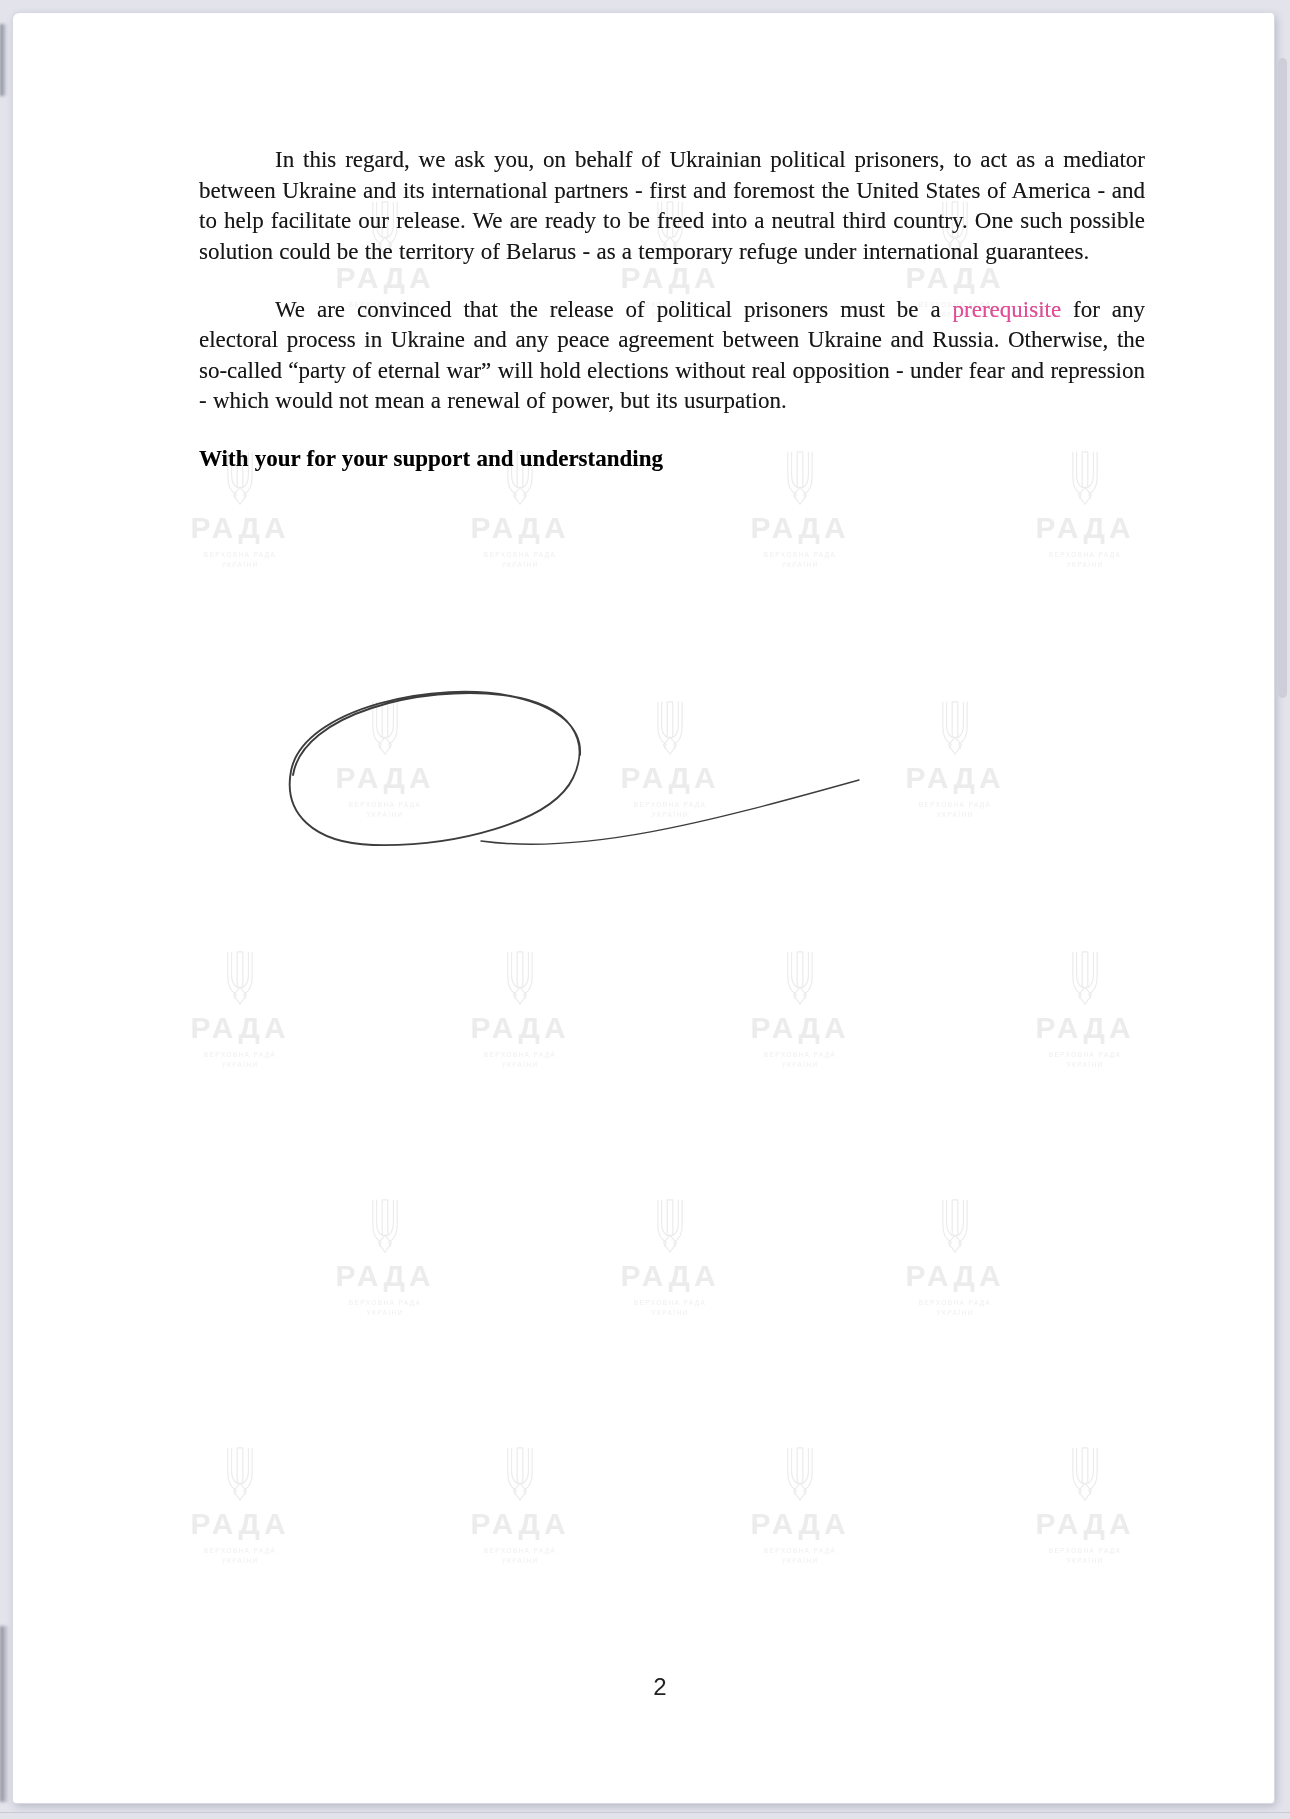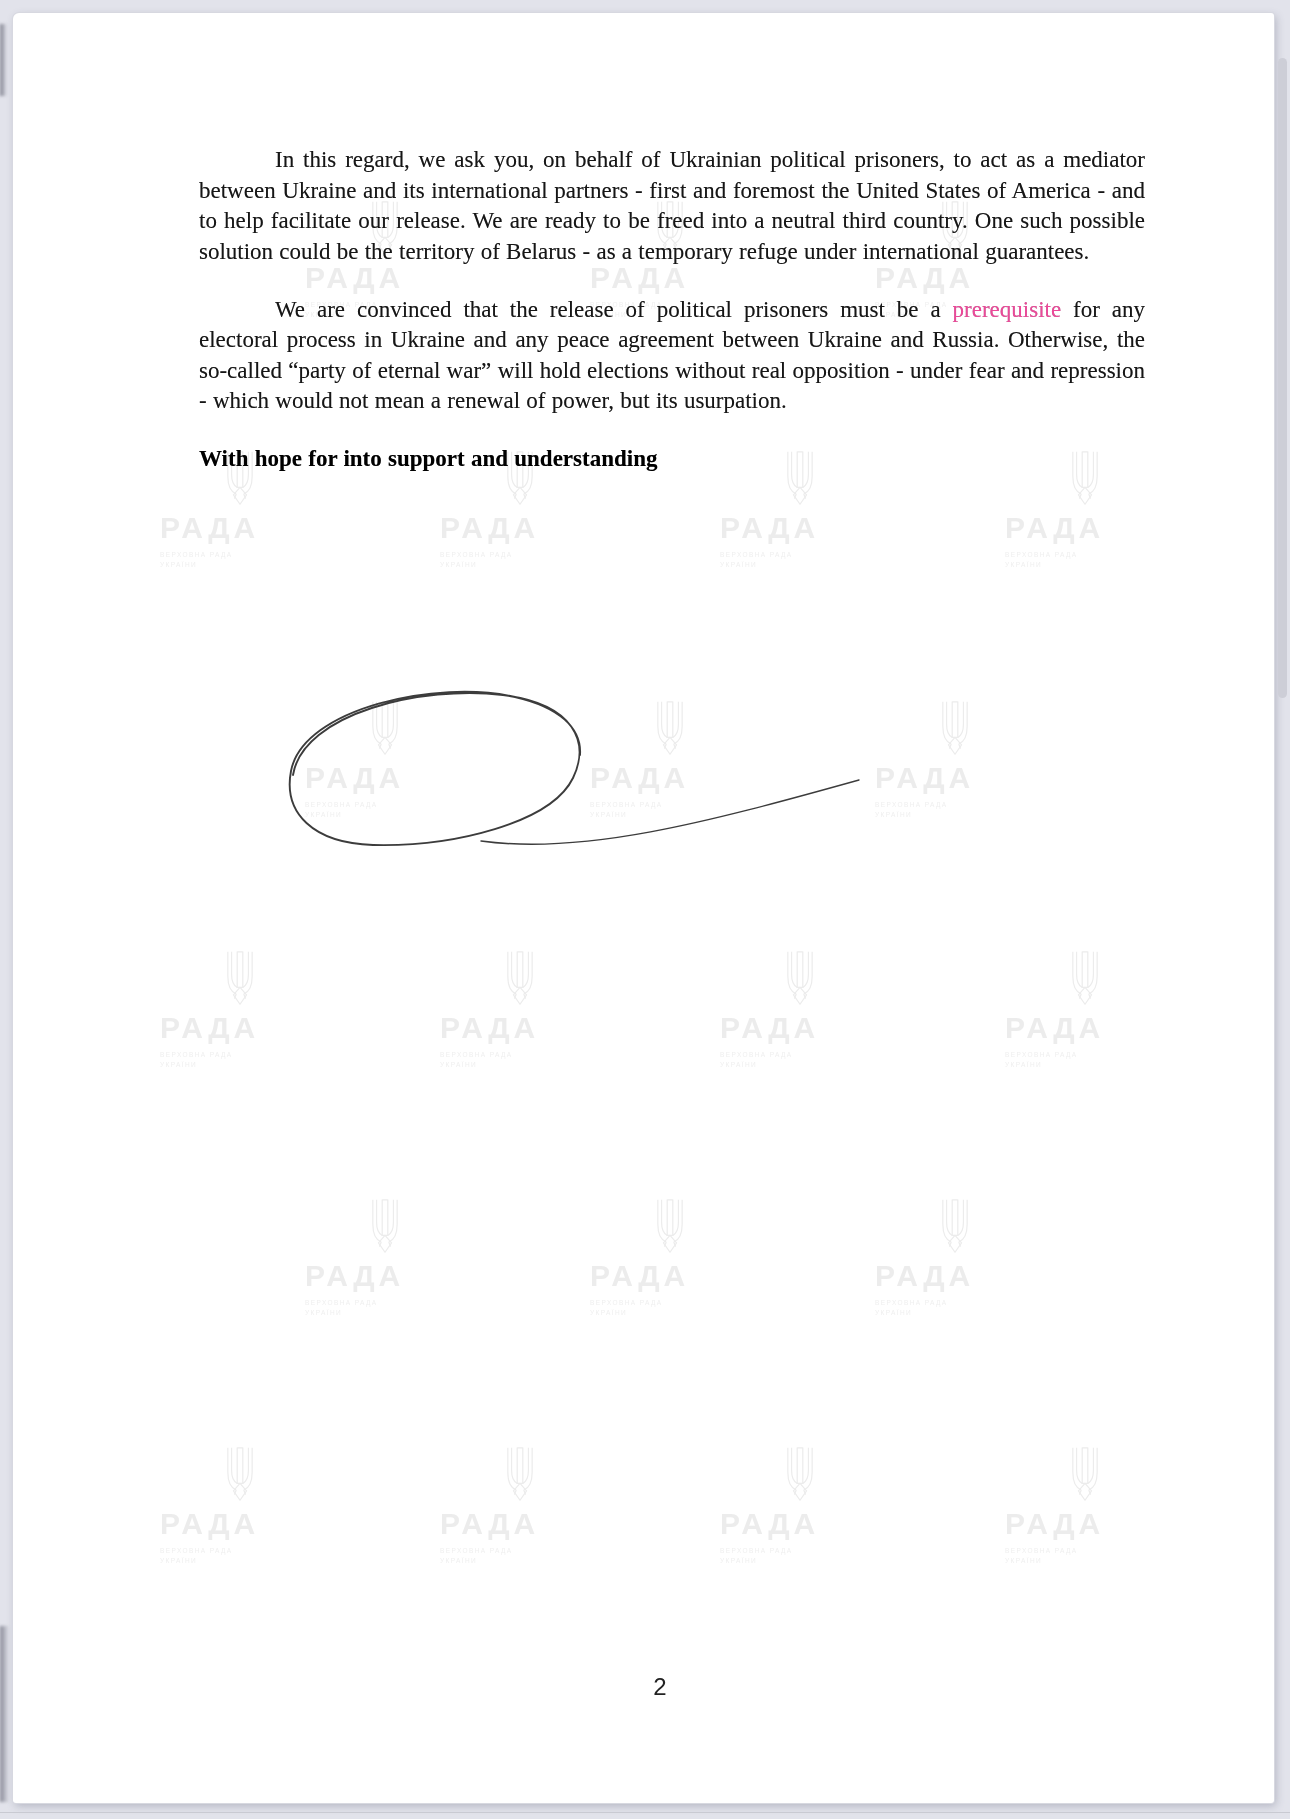--- a/index.html
+++ b/index.html
@@ -13,21 +13,21 @@
   
   .page {
     position:absolute; left:13px; top:13px; width:1261px; height:1790px;
     background:#ffffff;
     border-radius:6px 3px 3px 3px;
     box-shadow:0 0 0 1px #d7d8e0, 2px 3px 9px rgba(60,65,90,.28);
   }
 
   
   .wm {
-    position:absolute; width:160px; margin-left:-80px; 
+    position:absolute; width:160px; margin-left:-80px; text-align:center;
     color:#ececec; user-select:none; pointer-events:none;
   }
   .wm svg { display:block; margin:0 auto; }
   .wm-title {
     font-family:"Liberation Sans",sans-serif; font-size:30px; font-weight:bold;
     letter-spacing:4px; line-height:1; margin-top:5px; color:#ececec;
   }
   .wm-sub, .wm-sub2 {
     font-family:"Liberation Sans",sans-serif; font-size:6.5px;
     letter-spacing:1.4px; line-height:1.5; color:#efefef; margin-top:0;
@@ -398,21 +398,21 @@
     <div class="wm-sub2">УКРАЇНИ</div>
   </div>
 </div>
 
     <div class="content">
       <p>In this regard, we ask you, on behalf of Ukrainian political prisoners, to act as a mediator between Ukraine and its international partners - first and foremost the United States of America - and to help facilitate our release. We are ready to be freed into a neutral third country. One such possible solution could be the territory of Belarus - as a temporary refuge under international guarantees.</p>
 
       <p><span>We are convinced that the release of political prisoners must be a </span><span class="bold-word">prerequisite</span><span> for any electoral process in Ukraine and any peace agreement between Ukraine and Russia. Otherwise, the so-called “party of eternal war” will hold elections without real opposition - under fear and repression - which would not mean a renewal of power, but its usurpation.</span></p>
 
 
-      <p class="closing">With hope for into support and understanding</p>
+      <p class="closing">With your for your support and understanding</p>
 
     </div>
 
     <svg class="signature-svg" width="640" height="200" viewBox="0 0 640 200" fill="none">
       <path d="M 40 110 C 50 48, 170 20, 250 30 C 322 39, 337 78, 320 113
                C 298 158, 200 182, 120 180 C 60 178, 30 148, 38 106
                C 50 43, 185 14, 262 32 C 306 42, 329 63, 327 90" stroke="#3c3c3c" stroke-width="1.9" stroke-linecap="round"></path>
       <path d="M 228 176 C 330 190, 452 158, 606 115" stroke="#3c3c3c" stroke-width="1.4" stroke-linecap="round"></path>
     </svg>
 

